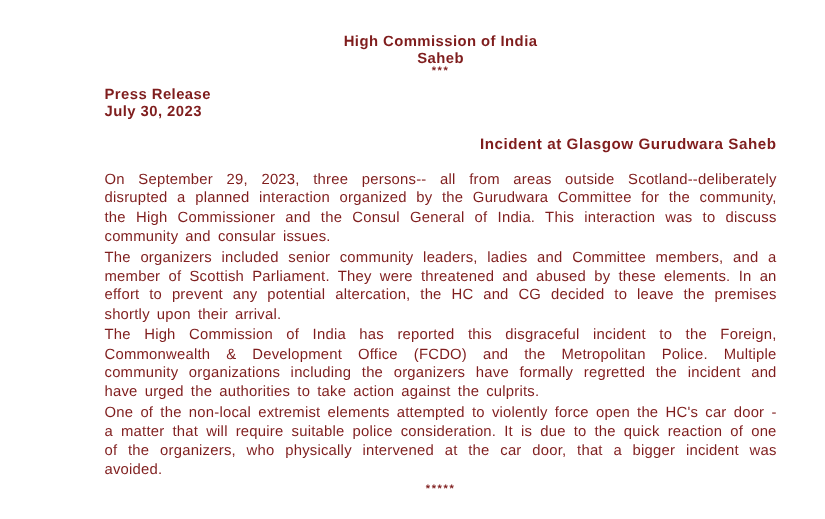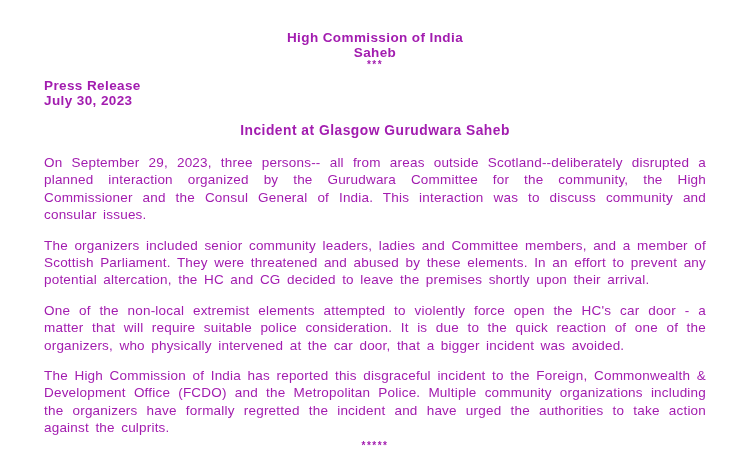--- a/index.html
+++ b/index.html
@@ -7,23 +7,23 @@
     padding: 0;
     background: #ffffff;
   }
   .page {
     position: relative;
     width: 750px;
     height: 472px;
     background: #ffffff;
     overflow: hidden;
     font-family: "Liberation Sans", "DejaVu Sans", sans-serif;
-    color: #a21caf;
+    color: #7f1d1d;
     box-sizing: border-box;
-    padding: 30px 44px 0 44px;
+    padding: 30px 44px 0 95px;
   }
   .doc-header {
     text-align: center;
     font-weight: bold;
     font-size: 13.5px;
     line-height: 15px;
     letter-spacing: 0.4px;
   }
   .header-sep {
     text-align: center;
@@ -39,24 +39,24 @@
     font-size: 13.5px;
     line-height: 15px;
     letter-spacing: 0.4px;
   }
   .doc-title {
     margin: 15px 0 15px 0;
     font-size: 13.8px;
     font-weight: bold;
     letter-spacing: 0.5px;
     line-height: 16px;
-    text-align: center;
+    text-align: right;
   }
   .doc-body p {
-    margin: 13px 0 0 0;
+    margin: 1px 0 0 0;
     font-size: 13.5px;
     line-height: 17.4px;
     text-align: justify;
     text-align-last: left;
     word-spacing: 2.5px;
     letter-spacing: 0.2px;
   }
   .footer-sep {
     margin-top: 3px;
     text-align: center;
@@ -78,18 +78,18 @@
     <div class="release-block">
       <div>Press Release</div>
       <div>July 30, 2023</div>
     </div>
   </header>
 
   <main class="doc-body">
     <h1 class="doc-title">Incident at Glasgow Gurudwara Saheb</h1>
     <p>On September 29, 2023, three persons-- all from areas outside Scotland--deliberately disrupted a planned interaction organized by the Gurudwara Committee for the community, the High Commissioner and the Consul General of India. This interaction was to discuss community and consular issues.</p>
     <p>The organizers included senior community leaders, ladies and Committee members, and a member of Scottish Parliament. They were threatened and abused by these elements. In an effort to prevent any potential altercation, the HC and CG decided to leave the premises shortly upon their arrival.</p>
+    <p>The High Commission of India has reported this disgraceful incident to the Foreign, Commonwealth &amp; Development Office (FCDO) and the Metropolitan Police. Multiple community organizations including the organizers have formally regretted the incident and have urged the authorities to take action against the culprits.</p>
     <p>One of the non-local extremist elements attempted to violently force open the HC's car door - a matter that will require suitable police consideration. It is due to the quick reaction of one of the organizers, who physically intervened at the car door, that a bigger incident was avoided.</p>
-    <p>The High Commission of India has reported this disgraceful incident to the Foreign, Commonwealth &amp; Development Office (FCDO) and the Metropolitan Police. Multiple community organizations including the organizers have formally regretted the incident and have urged the authorities to take action against the culprits.</p>
     <div class="footer-sep">*****</div>
   </main>
 
 </div>
 
 </body></html>

